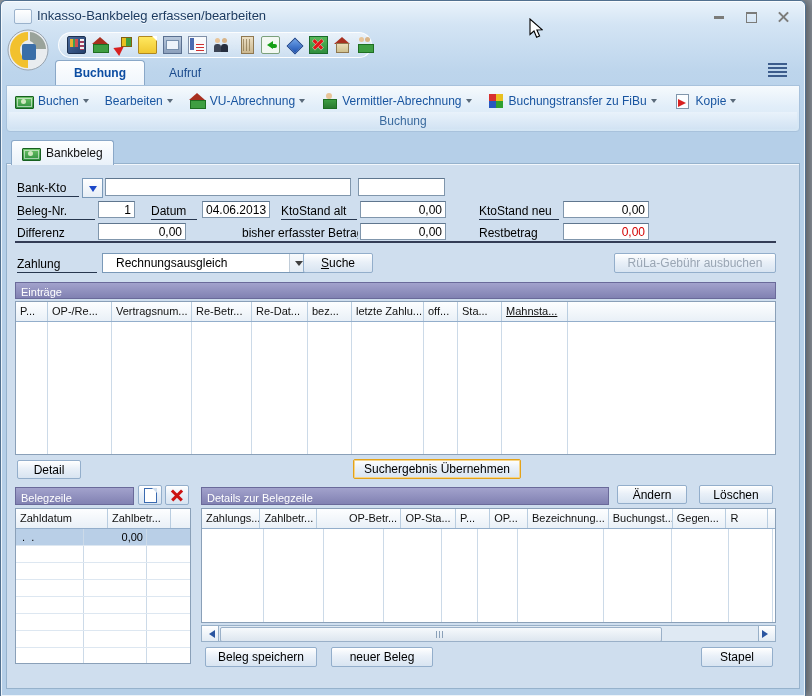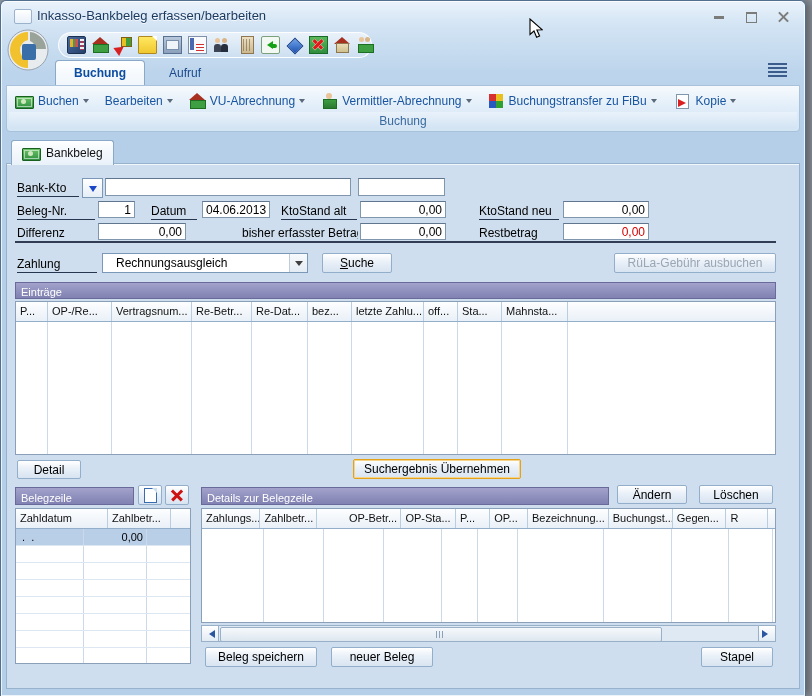--- a/index.html
+++ b/index.html
@@ -294,42 +294,42 @@
 
   <div class="abs hline"></div>
 
   <div class="abs flabel" style="left:16px;top:256px;width:80px">Zahlung</div>
   <div class="abs combo">
     <span class="val">Rechnungsausgleich</span>
     <span class="cbtn">
         <i></i>
       </span>
   </div>
-  <div class="btn" style="left:321px;top:252px;width:70px;height:20px">
+  <div class="btn" style="left:302px;top:252px;width:70px;height:20px">
     <span class="btn-label u-first">Suche</span>
   </div>
   <div class="btn disabled" style="left:613px;top:252px;width:162px;height:20px">
     <span class="btn-label">RüLa-Gebühr ausbuchen</span>
   </div>
 
   <div class="abs pheader" style="left:14px;top:281px;width:761px;height:17px">
     <span>Einträge</span>
   </div>
   <div class="abs tbl" style="left:14px;top:300px;width:761px;height:154px">
     <div class="thead" id="et-head">
         <div class="th" style="width: 32px;">P...</div>
         <div class="th" style="width: 64px;">OP-/Re...</div>
         <div class="th" style="width: 80px;">Vertragsnum...</div>
         <div class="th" style="width: 60px;">Re-Betr...</div>
         <div class="th" style="width: 56px;">Re-Dat...</div>
         <div class="th" style="width: 44px;">bez...</div>
         <div class="th" style="width: 72px;">letzte Zahlu...</div>
         <div class="th" style="width: 34px;">off...</div>
         <div class="th" style="width: 44px;">Sta...</div>
-        <div class="th" style="width: 66px;">Mahnsta...</div>
+        <div class="th" style="width: 66px; text-decoration: underline;">Mahnsta...</div>
         <div class="th fill"></div>
       </div>
     <div class="tbody" id="et-body" style="height:133px">
         <div class="gridcol" style="width: 32px;"></div>
         <div class="gridcol" style="width: 64px;"></div>
         <div class="gridcol" style="width: 80px;"></div>
         <div class="gridcol" style="width: 60px;"></div>
         <div class="gridcol" style="width: 56px;"></div>
         <div class="gridcol" style="width: 44px;"></div>
         <div class="gridcol" style="width: 72px;"></div>

